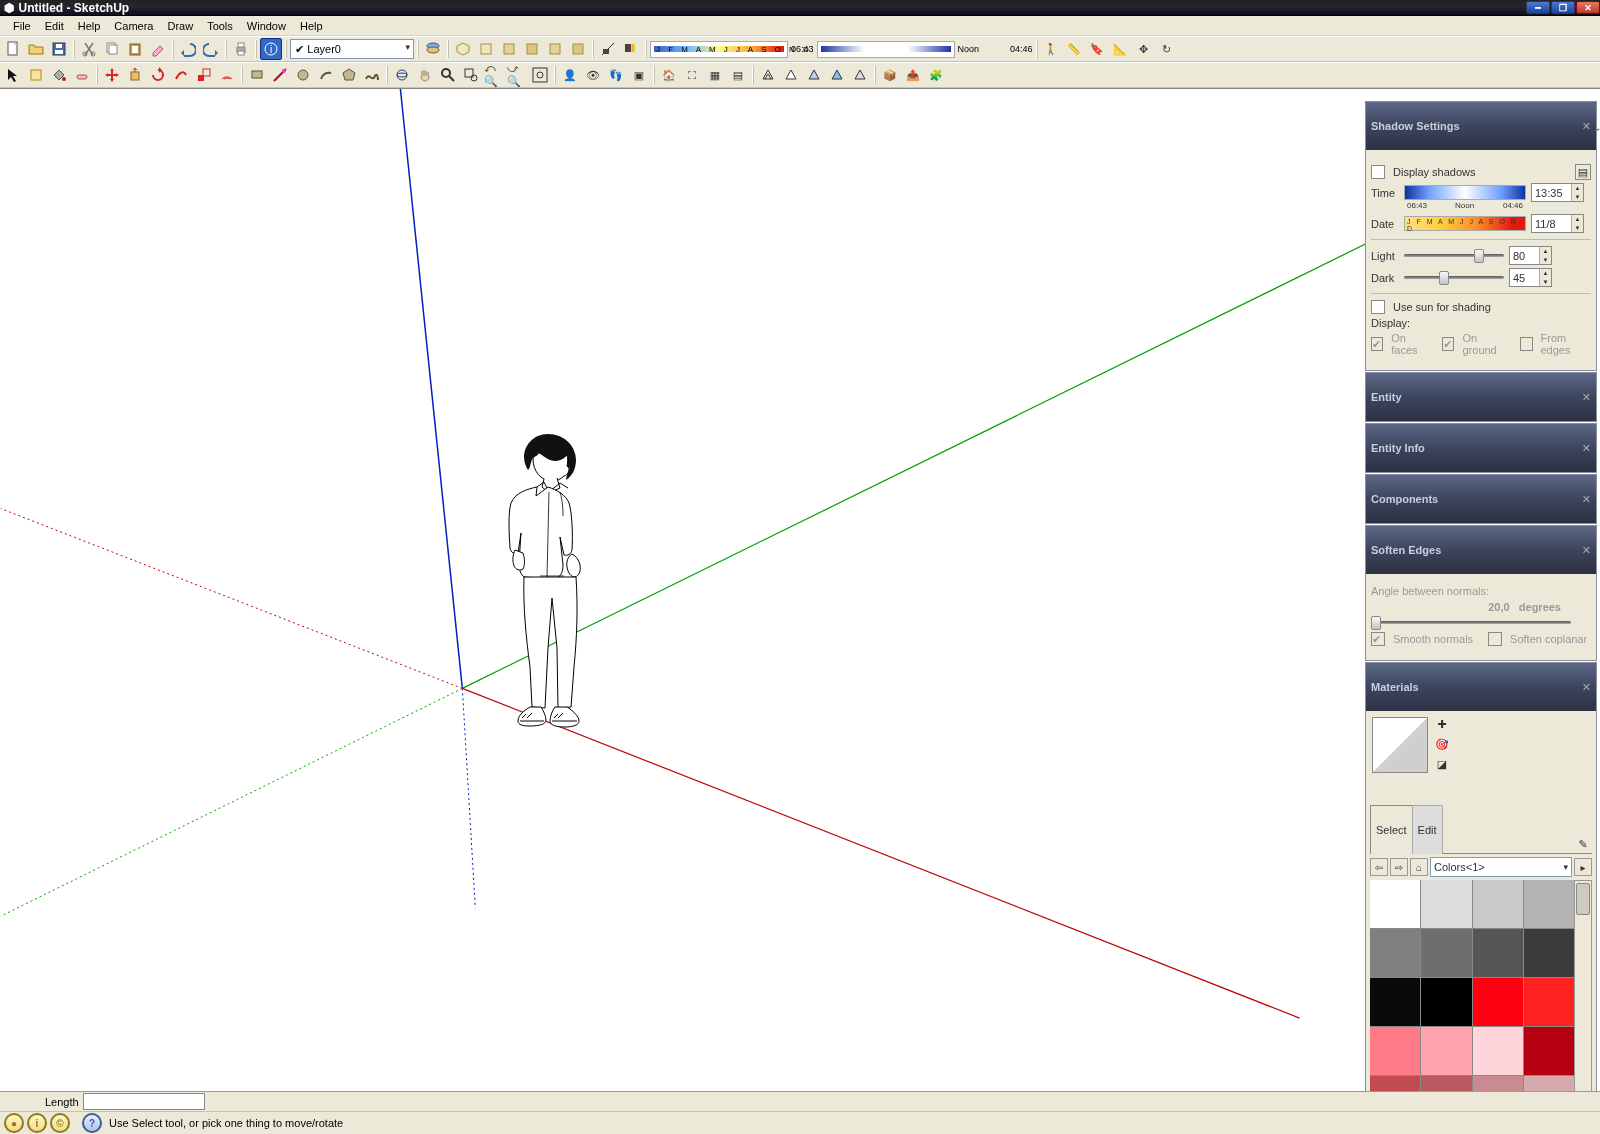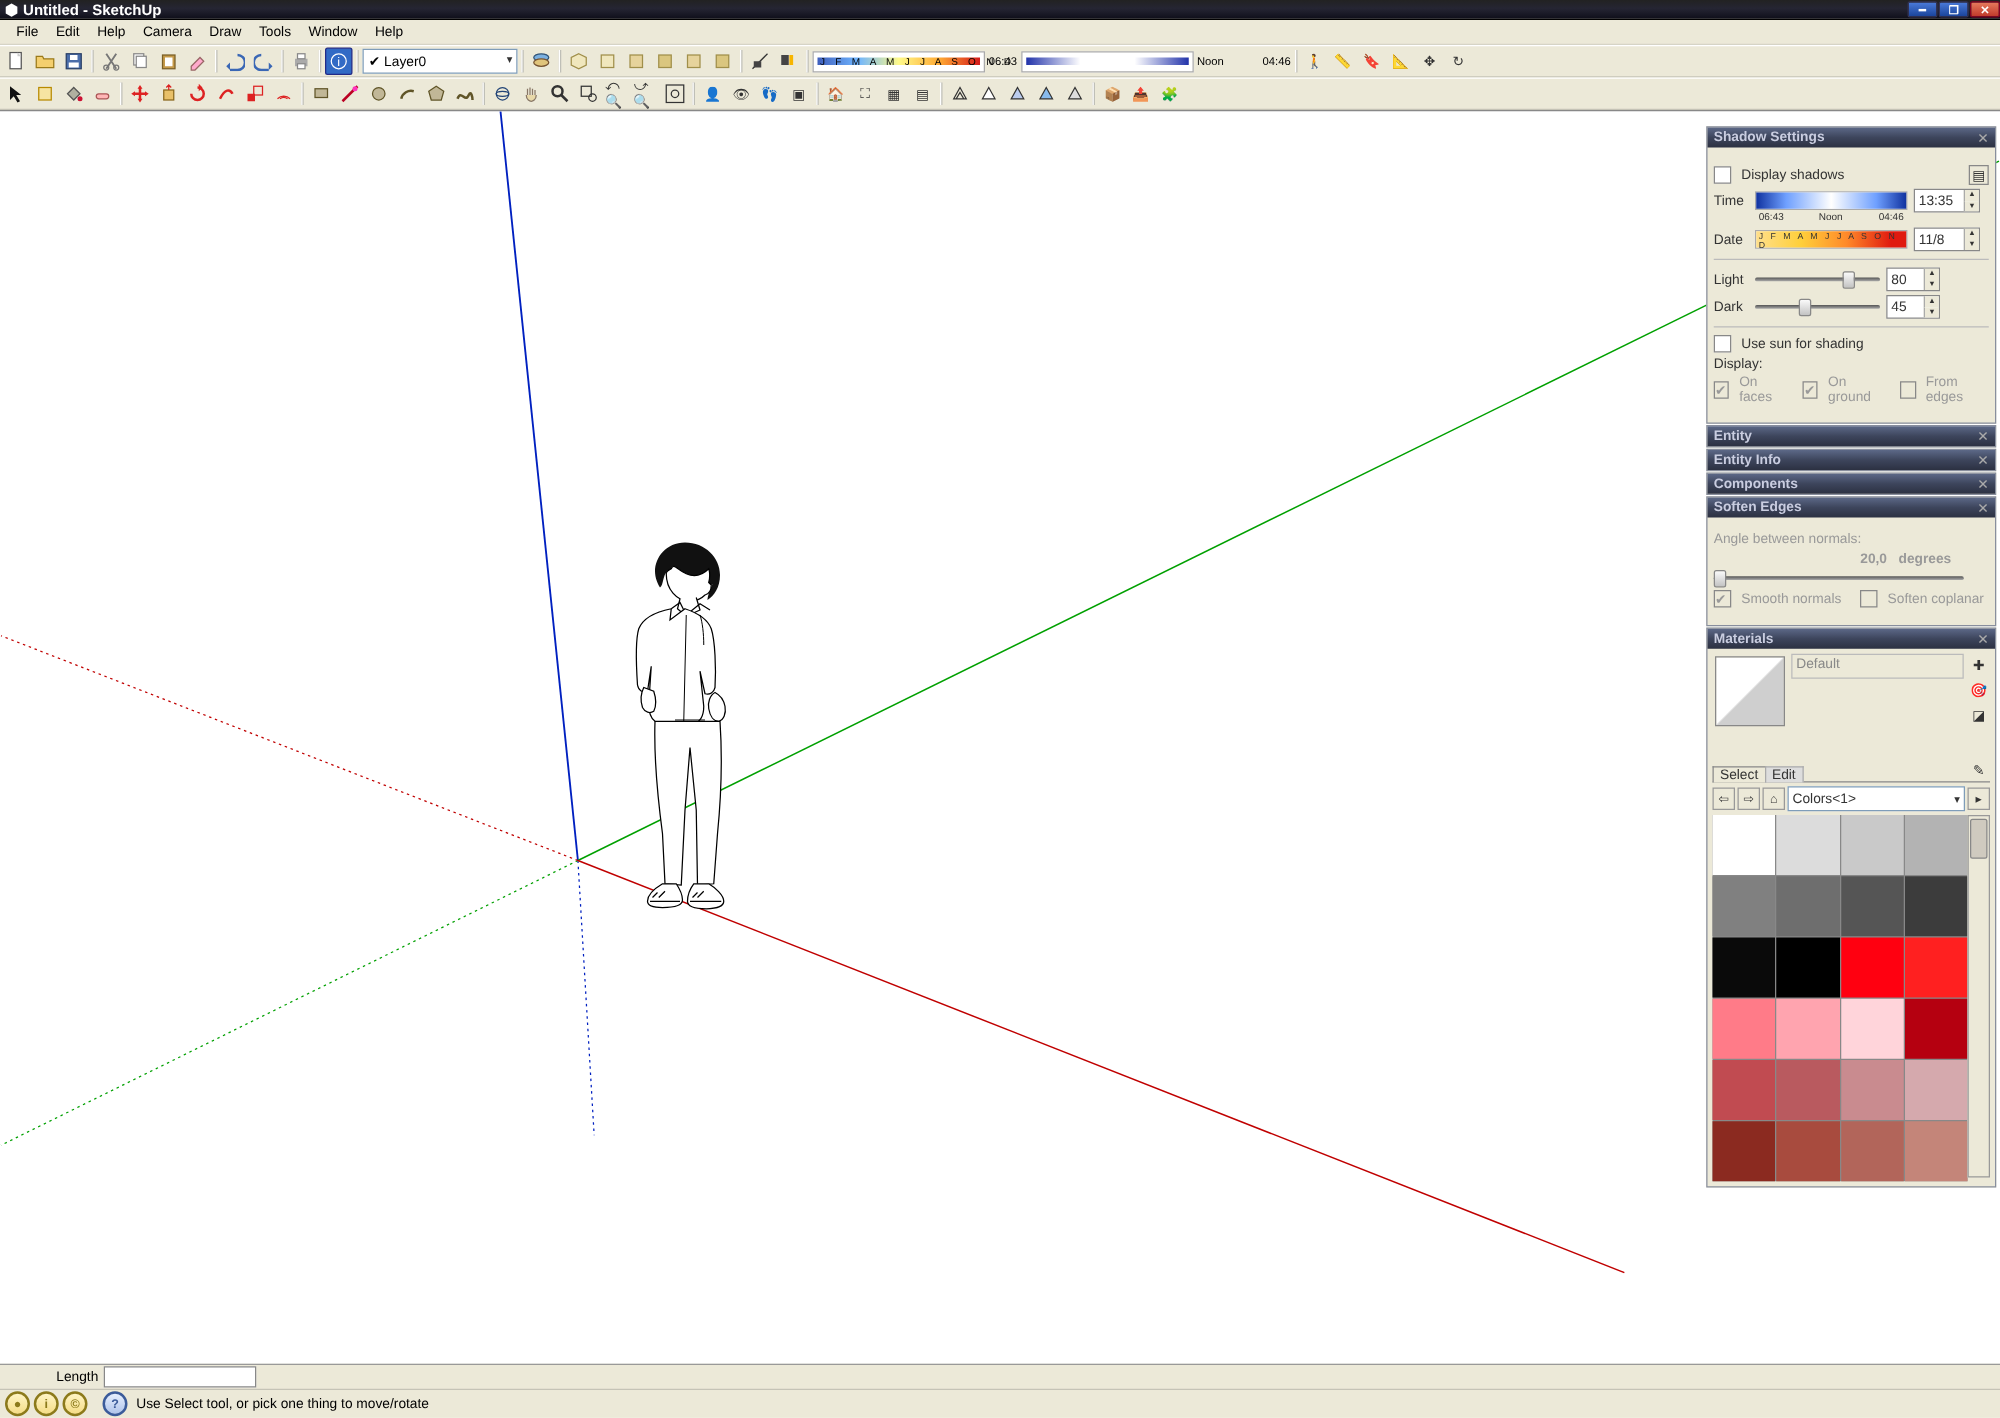--- a/index.html
+++ b/index.html
@@ -109,21 +109,21 @@
     gap: 1px;
   }
   .panel {
     background: #ece9d8;
     border: 1px solid #888e9d;
     box-shadow: 0 1px 0 #fff inset;
   }
   .panel-header {
     height: 16px;
     display:flex; align-items:center;
-    padding: 0 5px;
+    padding: 16px 5px;
     background: linear-gradient(to bottom,#5c6887 0%,#3d455c 50%,#2c3142 100%);
     color: #c9cde0;
     font-weight: bold;
     font-size: 11px;
   }
   .panel-header .px { margin-left:auto; color:#aaa; font-weight:normal; }
   .panel-body { padding: 11px 5px; font-size:11px; color:#333; }
   .disabled { color:#999; }
   .panel-row { display:flex; align-items:center; gap:5px; margin:3px 0; }
   .spinbox {
@@ -144,21 +144,21 @@
   .thinslider.lpos::after{left:70px;}
   .thinslider.dpos::after{left:35px;}
 
   
   .mat-thumb {
     width:54px;height:54px;border:1px solid #888;
     background:linear-gradient(135deg,#fff 0%,#fff 49%,#cfcfcf 51%,#cfcfcf 100%);
     margin:2px;flex-shrink:0;
   }
   .mat-tabs{display:flex;border-bottom:1px solid #888;font-size:11px;margin-top:3px;align-items:flex-end;}
-  .mat-tab{padding:0 5px;border:1px solid #888;border-bottom:none;background:#ece9d8;margin-right:-1px;position:relative;top:1px;margin-top:26px;}
+  .mat-tab{padding:18px 5px;border:1px solid #888;border-bottom:none;background:#ece9d8;margin-right:-1px;position:relative;top:1px;margin-top:26px;}
   .mat-tab.inactive{background:#ddd;border-color:#aaa;}
   .mat-navrow{display:flex;align-items:center;gap:2px;margin:3px 0;}
   .mat-navrow .navbtn{width:16px;height:16px;border:1px solid #999;display:flex;align-items:center;justify-content:center;font-size:10px;}
   .mat-dd{flex:1;height:18px;border:1px solid #7f9db9;background:#fff;padding:0 16px 0 3px;position:relative;display:flex;align-items:center;font-size:11px;}
   .mat-dd::after{content:"▾";position:absolute;right:3px;font-size:9px;}
   .swatch-scroll{display:flex;align-items:flex-start;}
   .swatches{width:205px;display:grid;grid-template-columns:repeat(4,1fr);gap:1px;background:#888;}
   .swatch{height:48px;box-sizing:border-box;}
   .vscroll{width:16px;height:288px;border:1px solid #999;background:#ece9d8;position:relative;}
   .vscroll .thumb{position:absolute;left:1px;right:1px;top:2px;height:30px;background:#cfcabf;border:1px solid #888;border-radius:2px;}
@@ -681,23 +681,20 @@
     </div>
 
     <div class="panel">
       <div class="panel-header">
           <span>Materials</span>
           <span class="px">✕</span>
         </div>
       <div class="panel-body" style="padding:4px;">
         <div style="display:flex;gap:3px;">
           <div class="mat-thumb"></div>
-          <div style="flex:1;">
-            <div style="border:1px solid #bbb;height:16px;padding:1px 3px;color:#888;background:#ece9d8;">Default</div>
-          </div>
           <div style="display:flex;flex-direction:column;gap:2px;">
             <div class="tbtn" style="width:16px;height:16px;">✚</div>
             <div class="tbtn" style="width:16px;height:16px;">🎯</div>
             <div class="tbtn" style="width:16px;height:16px;">◪</div>
           </div>
         </div>
         <div class="mat-tabs">
           <div class="mat-tab">Select</div>
           <div class="mat-tab inactive">Edit</div>
           <div style="flex:1;"></div>

